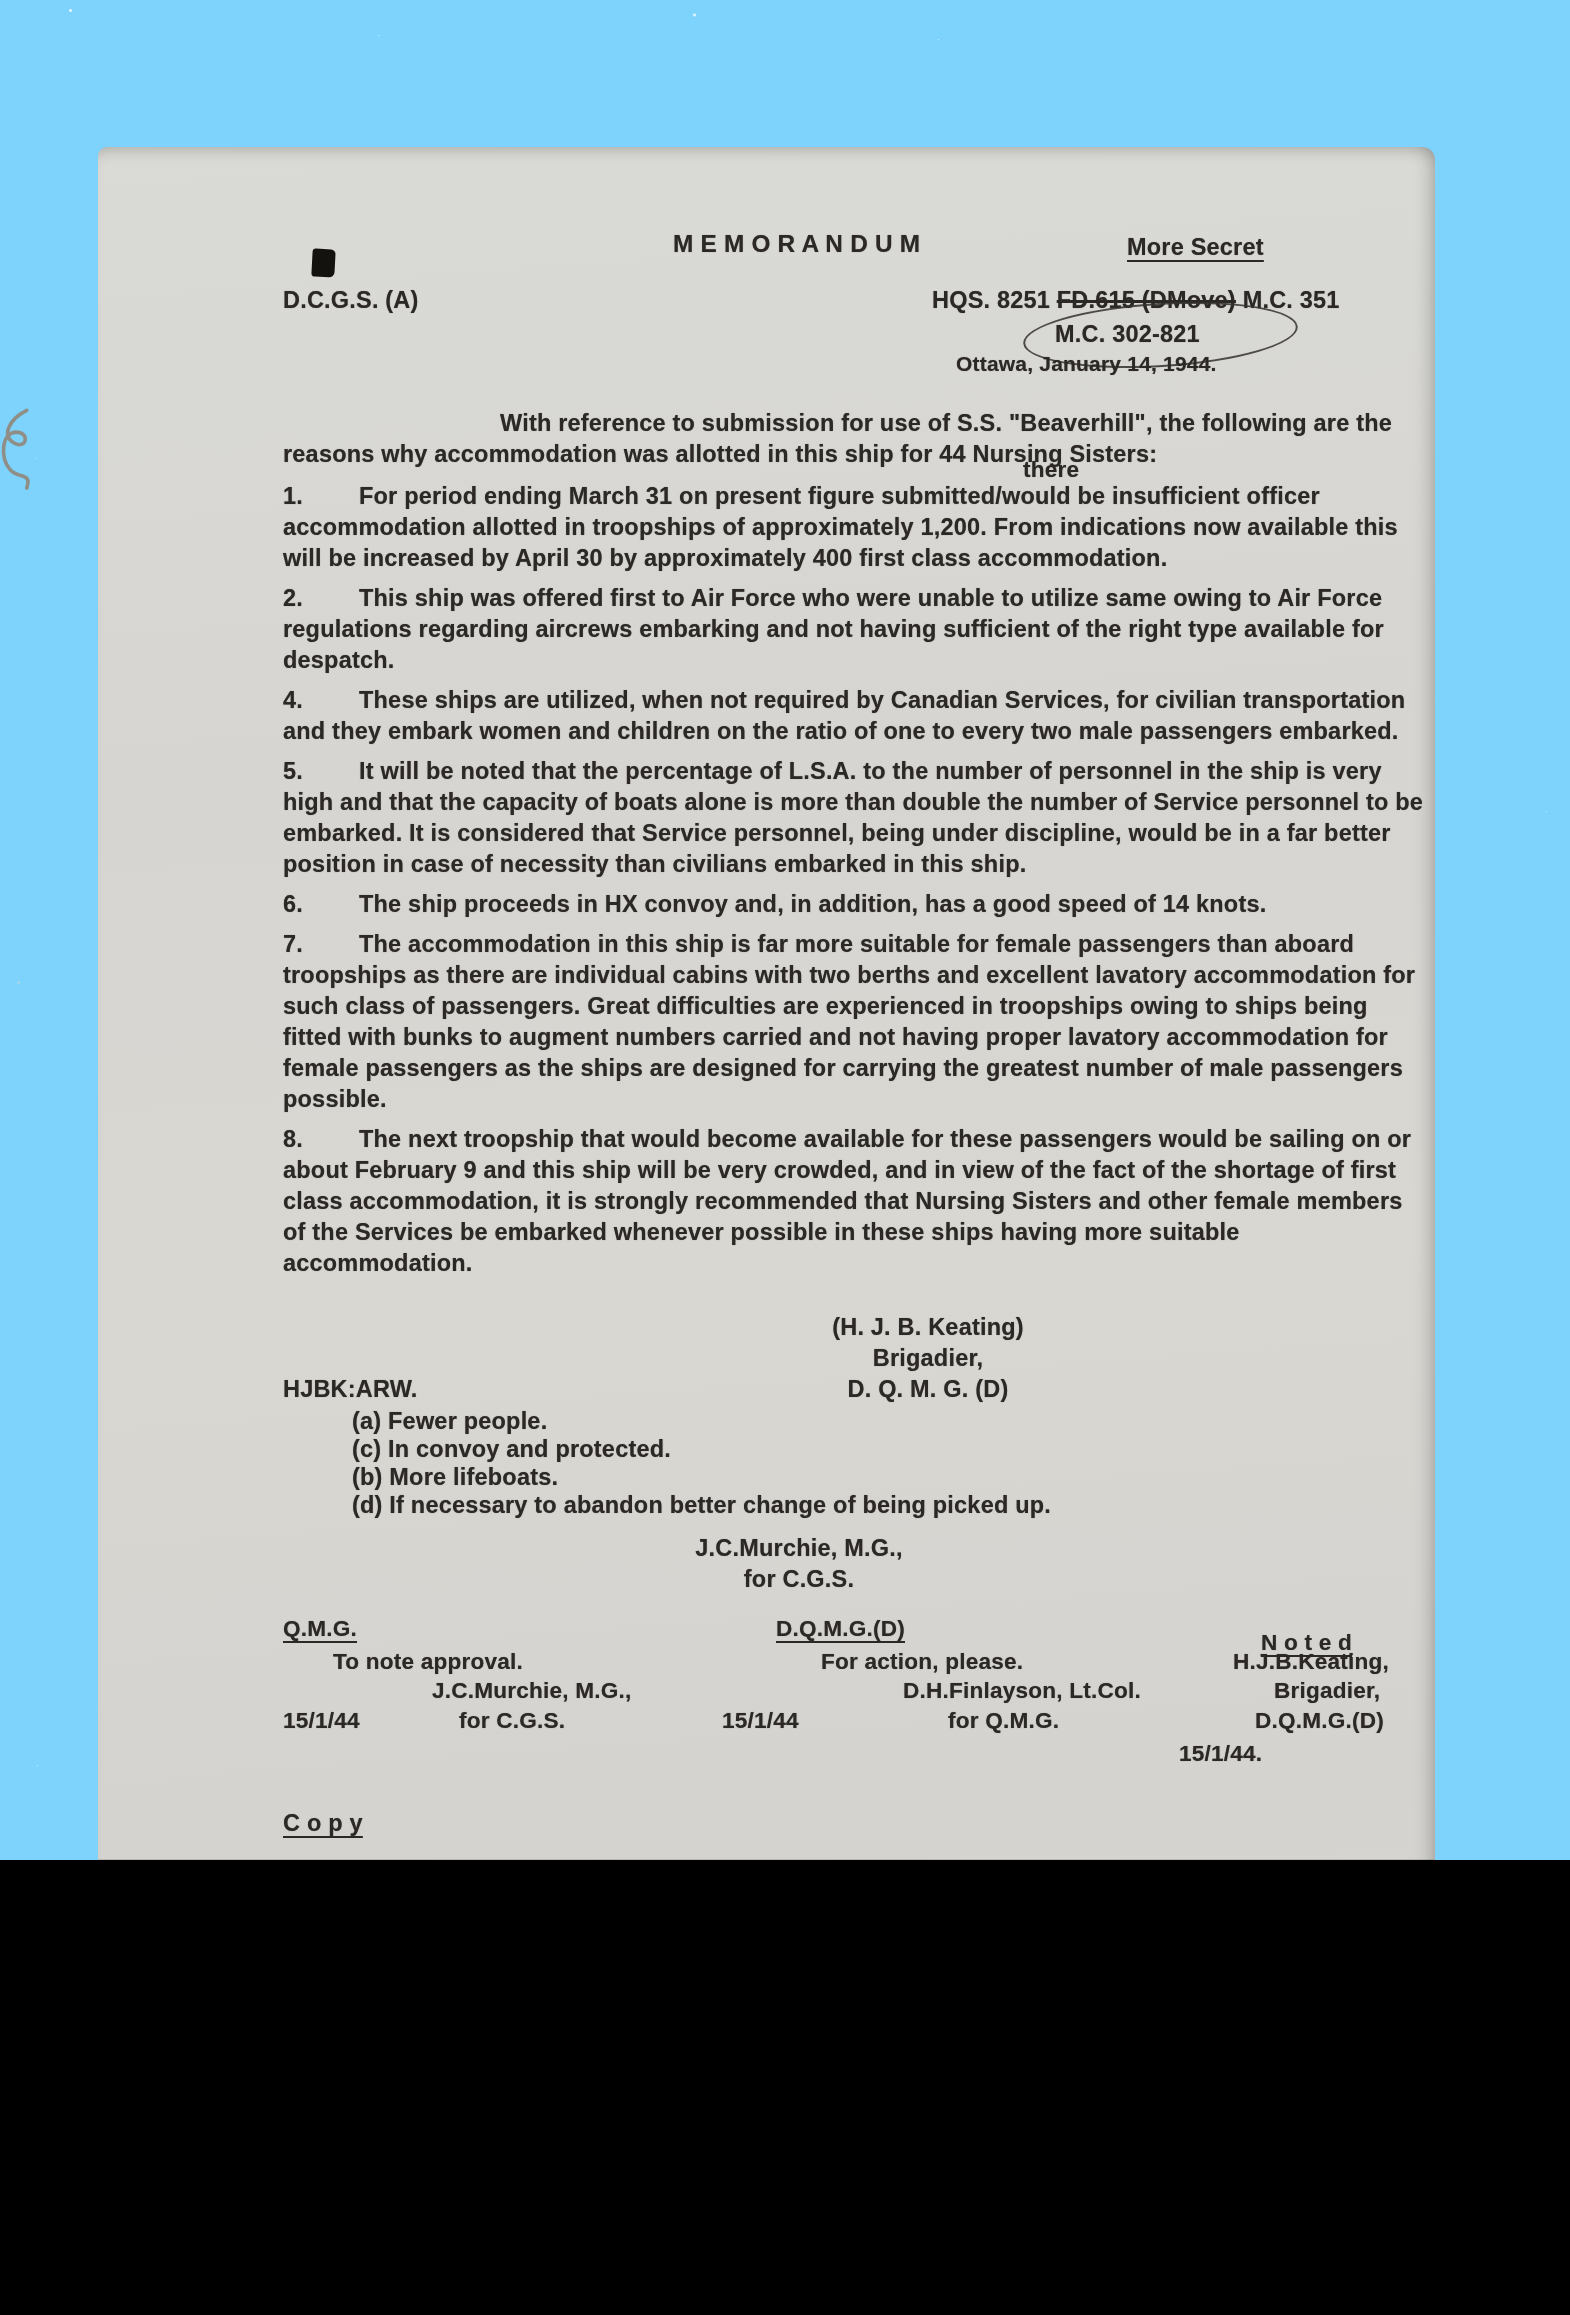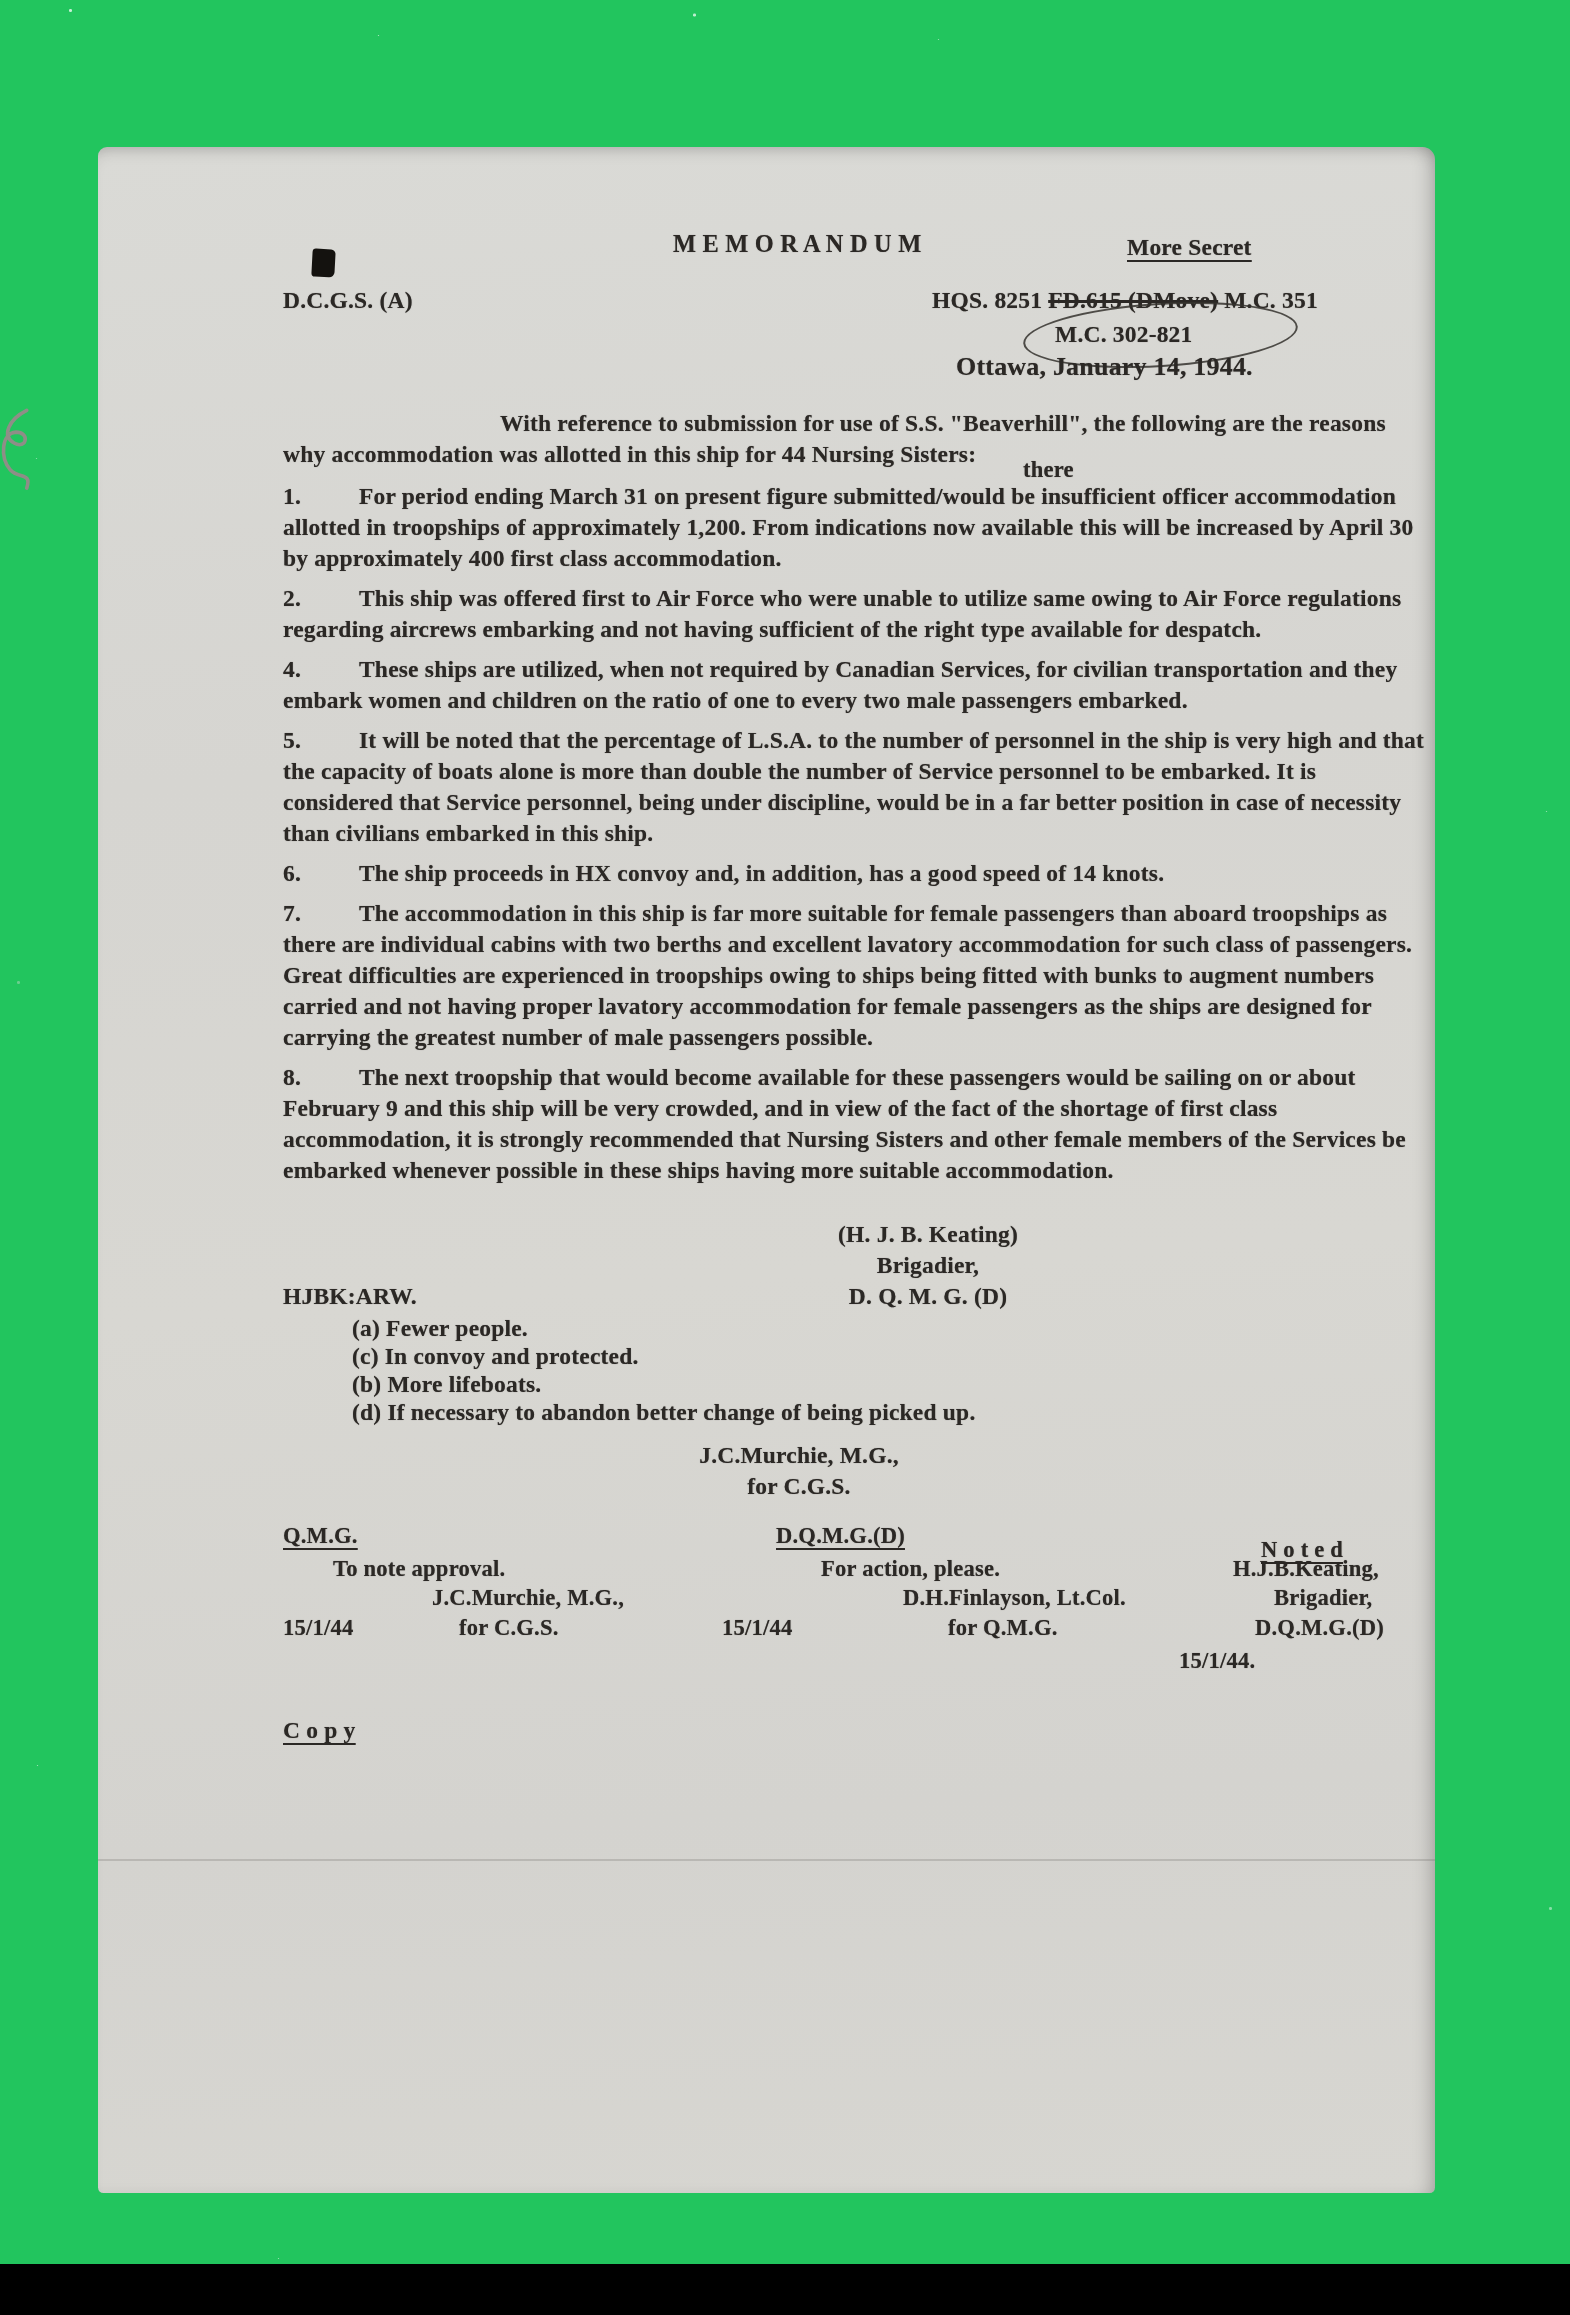--- a/index.html
+++ b/index.html
@@ -1,19 +1,19 @@
 <!DOCTYPE html>
 <html style="font-size:14.5px"><head>
 <meta charset="utf-8">
 <style>
   html,body{margin:0;padding:0;background:#000;}
   .canvas{
-    position:relative;width:1570px;height:2264px;overflow:hidden;
-    background:#22c55e;
-    font-family:Liberation Serif, serif;
+    position:relative;width:1570px;height:1860px;overflow:hidden;
+    background:#7dd3fc;
+    font-family:Liberation Sans, sans-serif;
   }
   .speck{position:absolute;width:2.7px;height:2.7px;border-radius:50%;background:rgba(255,255,255,.75);
     box-shadow: 308px 25px 0 -0.9px rgba(255,255,255,.6),
                 624px 4.5px 0 0 rgba(255,255,255,.7),
                 868px 29px 0 -0.9px rgba(255,255,255,.5),
                 -34px 448px 0 -0.9px rgba(255,255,255,.45),
                 -52px 972px 0 0 rgba(220,220,215,.4),
                 1476px 801px 0 -0.9px rgba(255,255,255,.5),
                 -33px 1755px 0 -0.9px rgba(255,255,255,.55),
                 1480px 1898px 0 0 rgba(255,255,255,.45),
@@ -33,21 +33,21 @@
   .u{text-decoration:underline;text-decoration-thickness:2.3px;text-underline-offset:4.5px;}
   .abs{position:absolute;}
   .title{left:575px;top:83px;font-size:24.4px;}
   .classification{left:1029px;top:87px;font-size:23.5px;}
   .ink-blob{left:214px;top:102px;width:22.6px;height:28px;background:#14120f;border-radius:3.6px 4.5px 5.4px 3.6px;transform:rotate(3deg);}
   .originator{left:185px;top:140px;font-size:23.5px;}
   .ref-line{left:834px;top:140px;font-size:23.5px;white-space:nowrap;}
   .struck{text-decoration:line-through;text-decoration-thickness:2.7px;}
   .ref2{left:957px;top:174px;font-size:23.5px;}
   .oval{left:925px;top:156px;width:271px;height:60px;border:2.7px solid #35322e;border-radius:50%;transform:rotate(-3.5deg);opacity:.85;}
-  .dateline{left:858px;top:205px;font-size:26px;}
+  .dateline{left:858px;top:205px;font-size:21px;}
   .crease{left:0;top:1712px;width:100%;height:1.8px;background:rgba(115,113,106,.28);}
   .text-col{position:absolute;left:185px;top:261px;width:1143px;font-size:23.5px;line-height:31px;}
   .text-col p{margin:0 0 9px 0;}
   p.intro{text-indent:217px;margin-bottom:11px;}
   .para{position:relative;}
   .pnum{display:inline-block;min-width:76px;}
   .insertion{position:absolute;top:-27px;left:740px;font-size:22.6px;}
   .sigwrap{position:relative;margin-top:33px;}
   .sigblock{margin-left:455px;width:380px;text-align:center;}
   .initials{position:absolute;left:0;bottom:0;}

